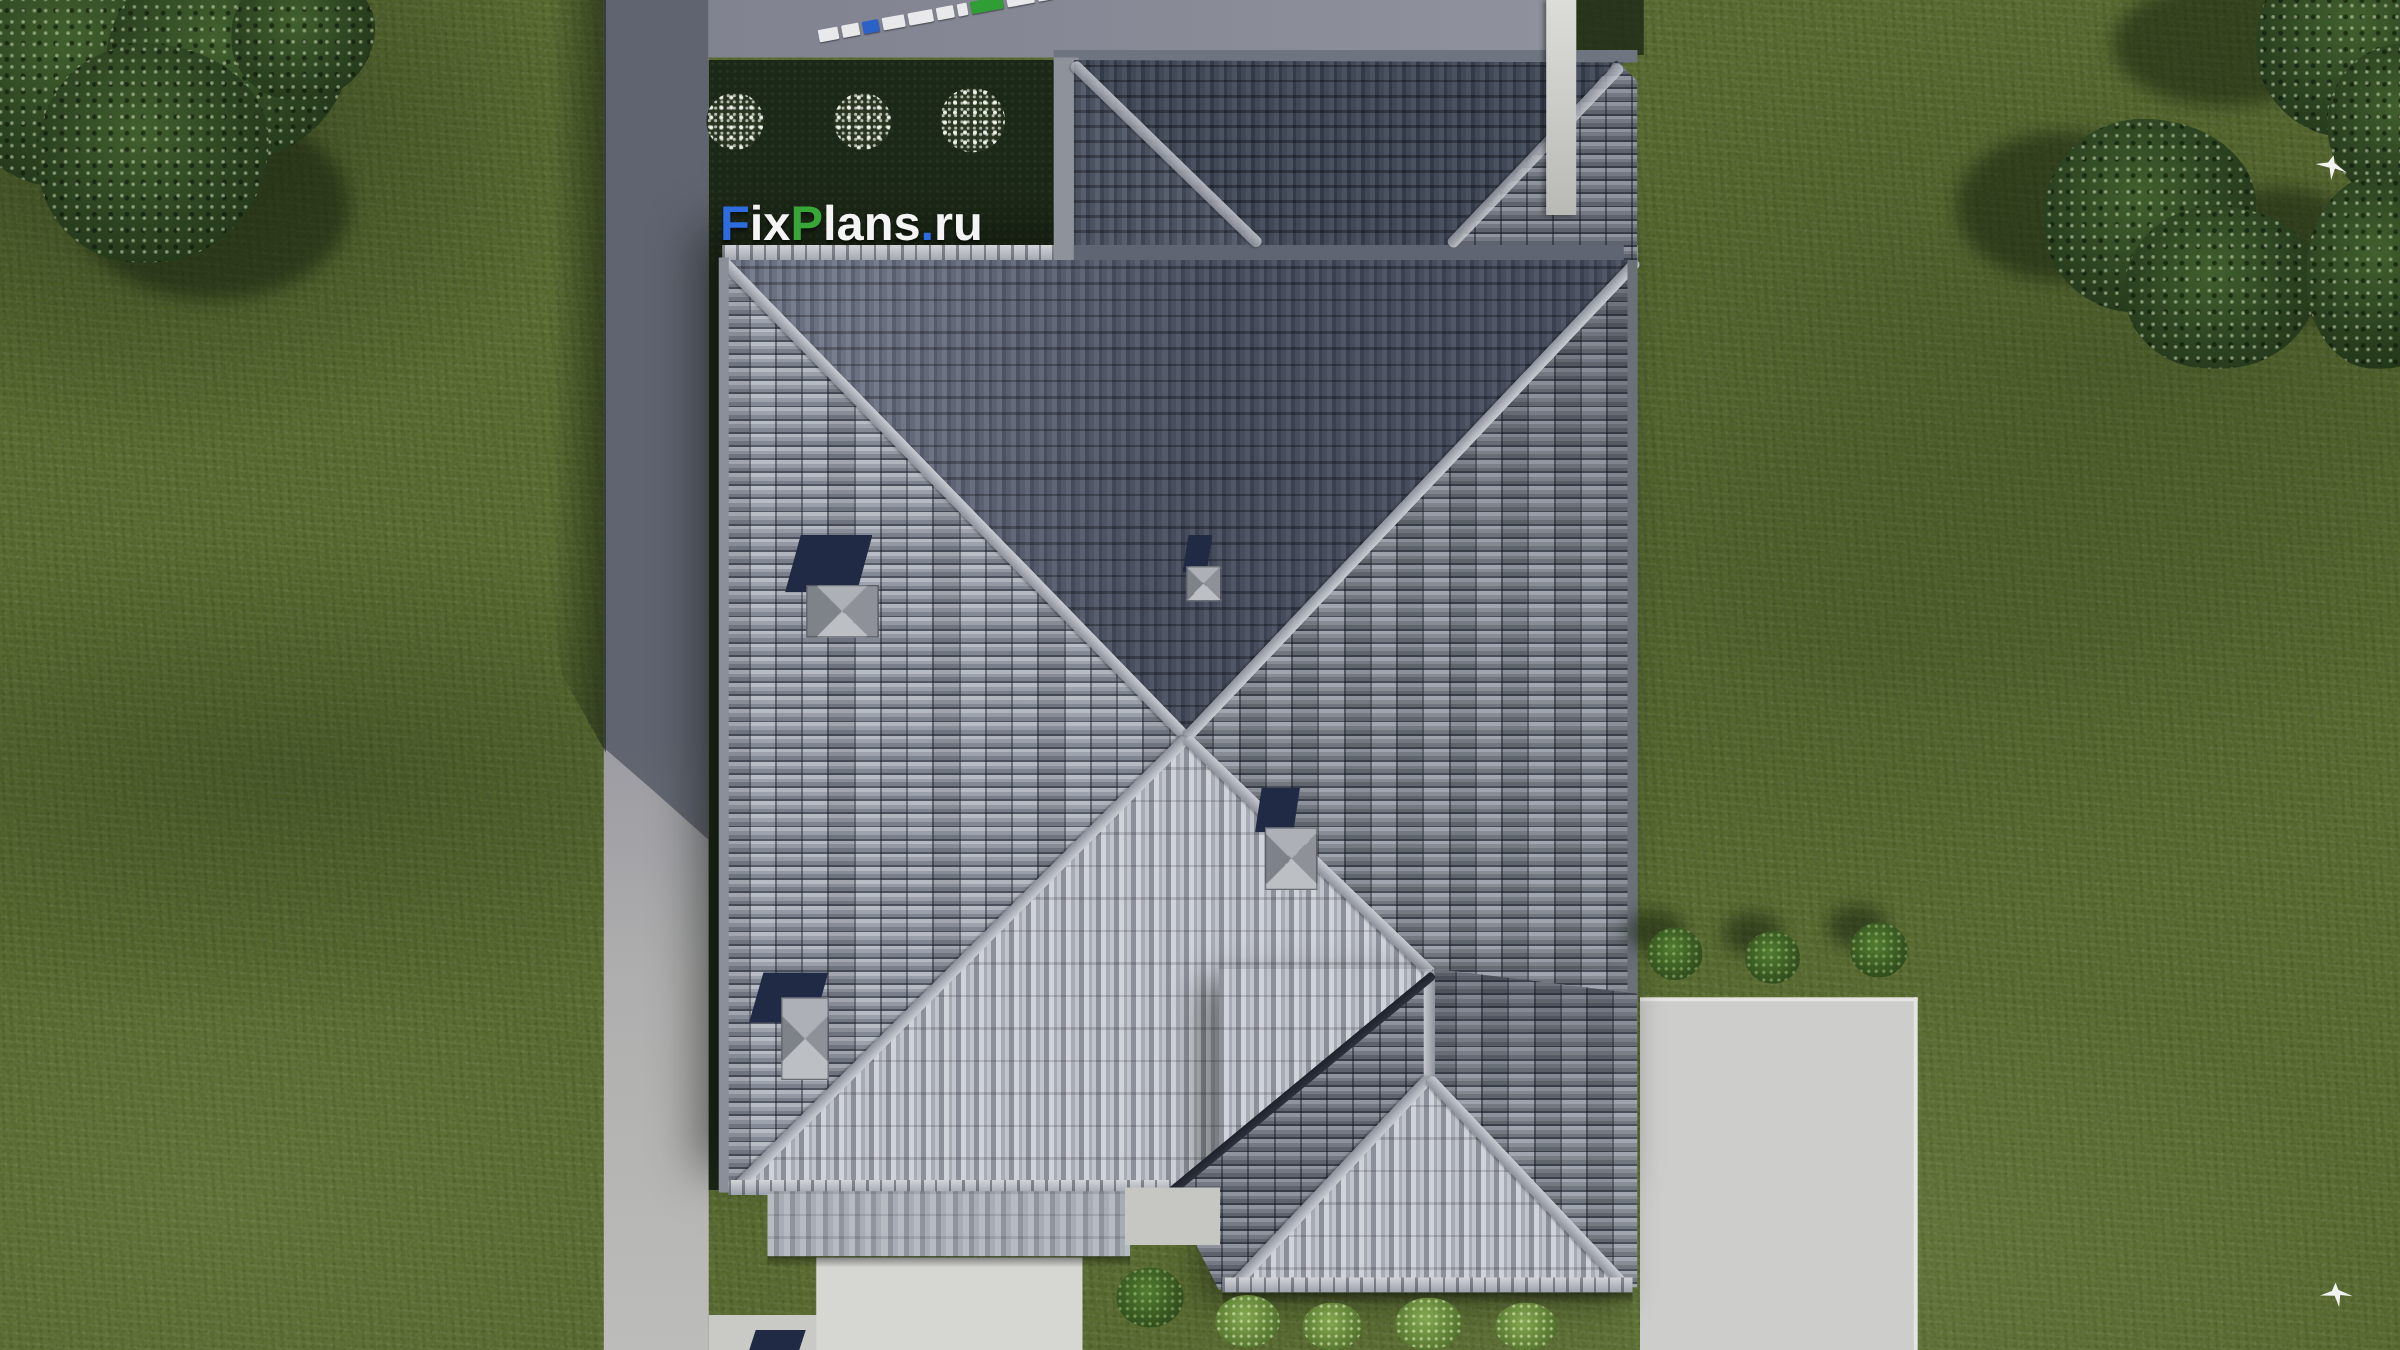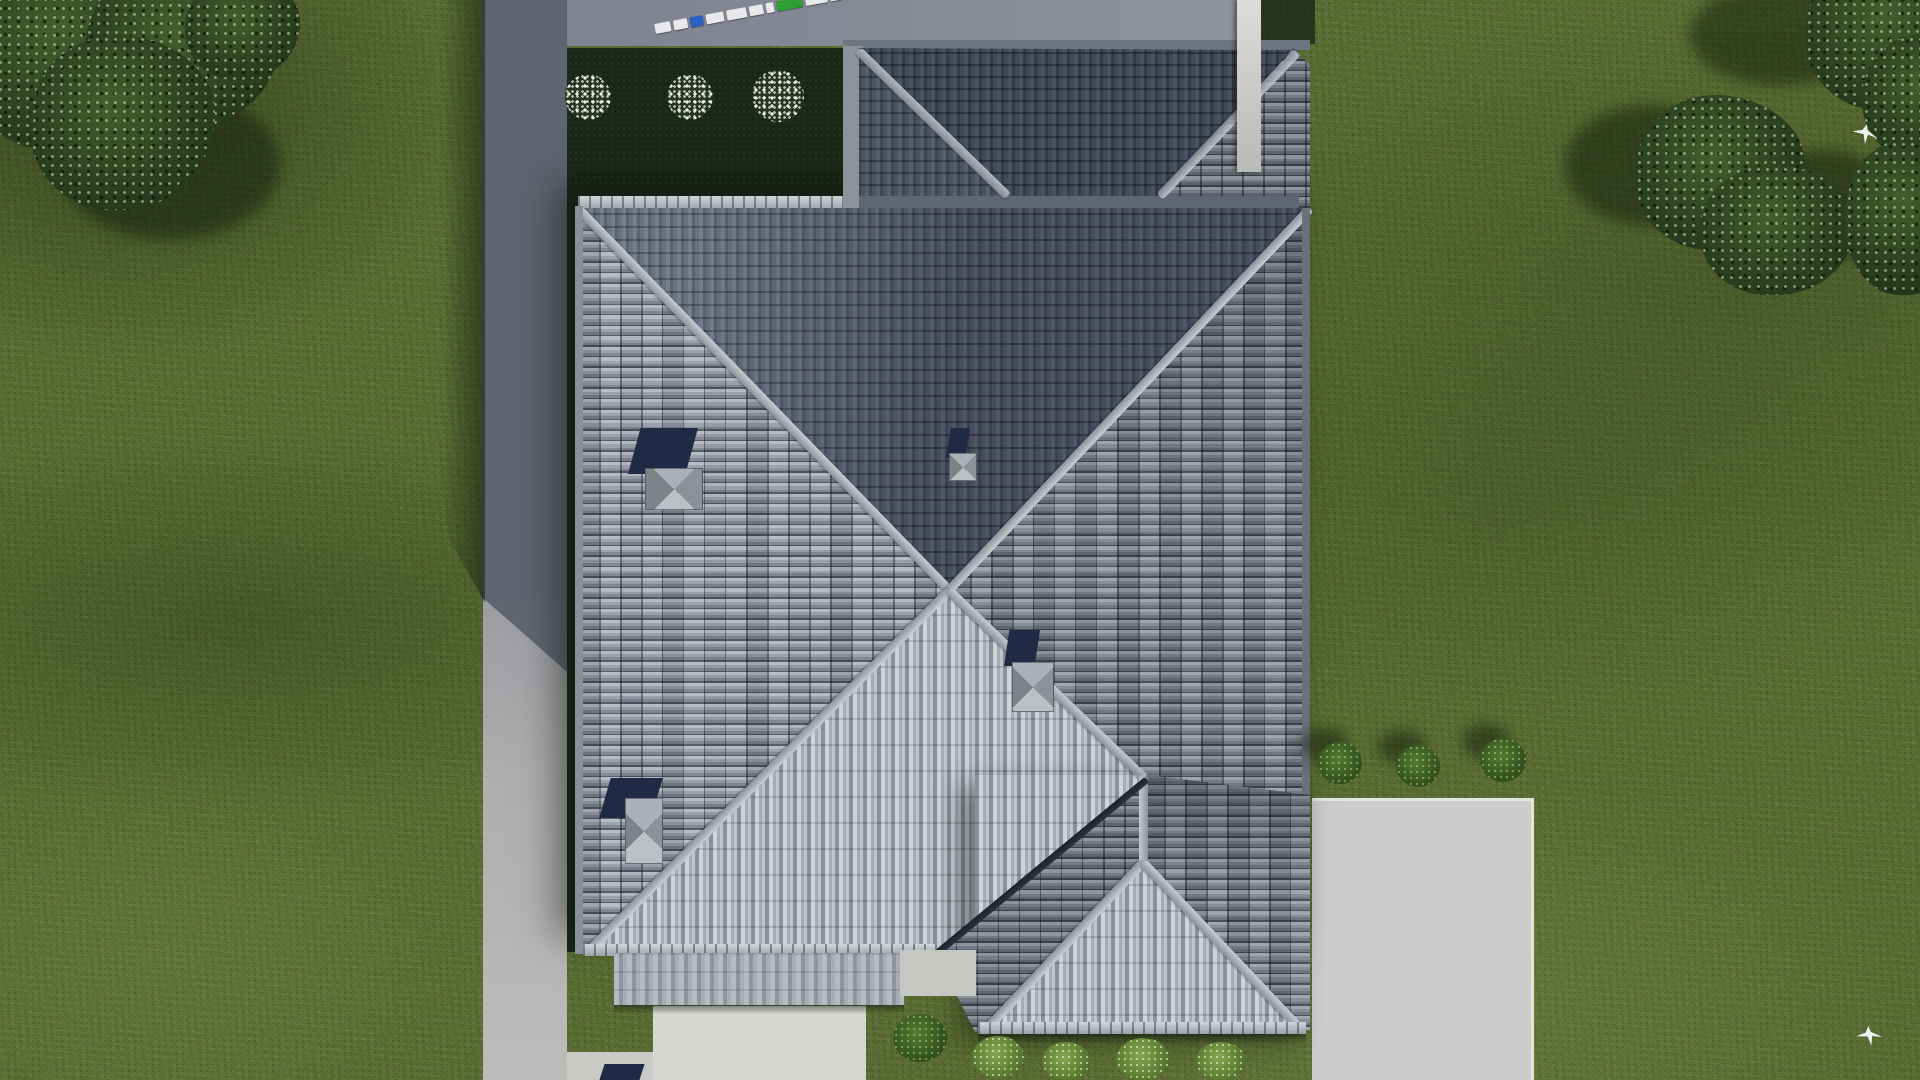--- a/index.html
+++ b/index.html
@@ -216,20 +216,23 @@
       <span style="width: 13px; background: rgb(43, 98, 200);"></span>
       <span style="width: 18px; background: rgb(233, 233, 236);"></span>
       <span style="width: 20px; background: rgb(233, 233, 236);"></span>
       <span style="width: 14px; background: rgb(233, 233, 236);"></span>
       <span style="width: 8px; background: rgb(233, 233, 236);"></span>
       <span style="width: 26px; background: rgb(47, 158, 53);"></span>
       <span style="width: 22px; background: rgb(233, 233, 236);"></span>
       <span style="width: 12px; background: rgb(233, 233, 236);"></span>
     </div>
 
+  <div class="abs watermark" style="left:576px;top:158px;">
+    <span style="color: rgb(46, 107, 223);">F</span><span style="color: rgb(244, 244, 244);">ix</span><span style="color: rgb(55, 166, 55);">P</span><span style="color: rgb(244, 244, 244);">lans</span><span style="color: rgb(46, 107, 223);">.</span><span style="color: rgb(244, 244, 244);">ru</span>
+  </div>
 
   <div class="abs shade" style="left:1300px;top:728px;width:48px;height:34px;"></div>
   <div class="abs shade" style="left:1378px;top:730px;width:48px;height:34px;"></div>
   <div class="abs shade" style="left:1462px;top:724px;width:48px;height:34px;"></div>
   <div class="abs bush-green" style="left:1318px;top:742px;width:44px;height:42px;"></div>
   <div class="abs bush-green" style="left:1396px;top:745px;width:44px;height:42px;"></div>
   <div class="abs bush-green" style="left:1480px;top:738px;width:46px;height:44px;"></div>
 
   <div class="abs bush-green" style="left:893px;top:1014px;width:54px;height:48px;"></div>
   <div class="abs bush-light" style="left:972px;top:1036px;width:52px;height:42px;"></div>

